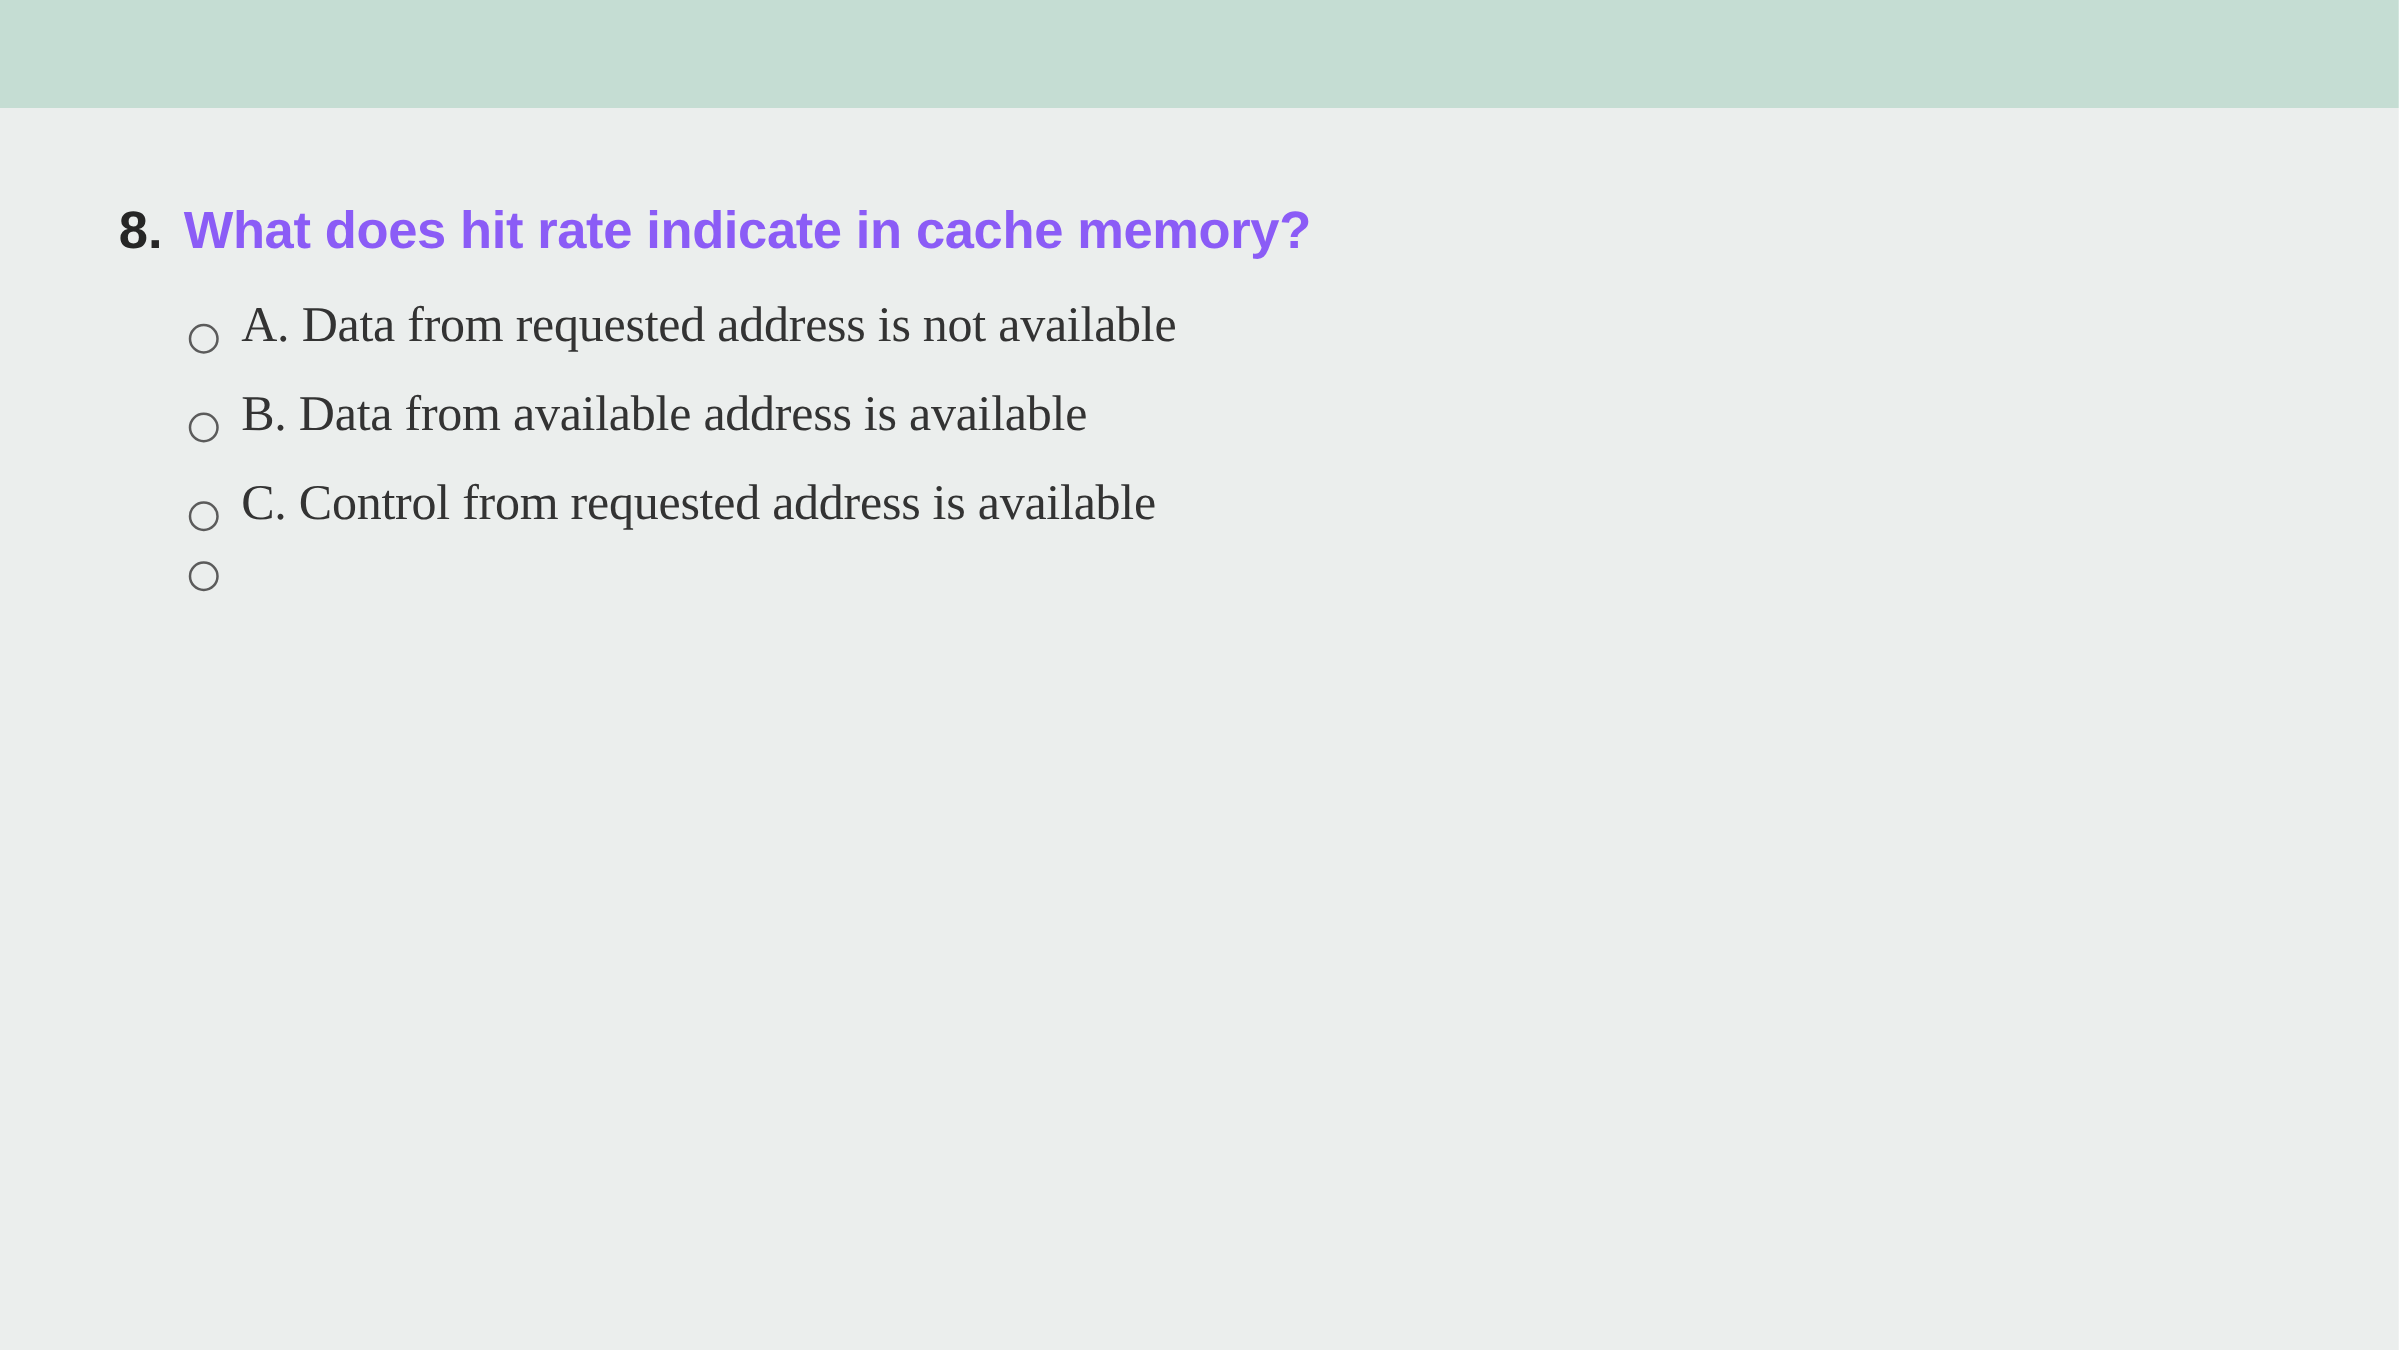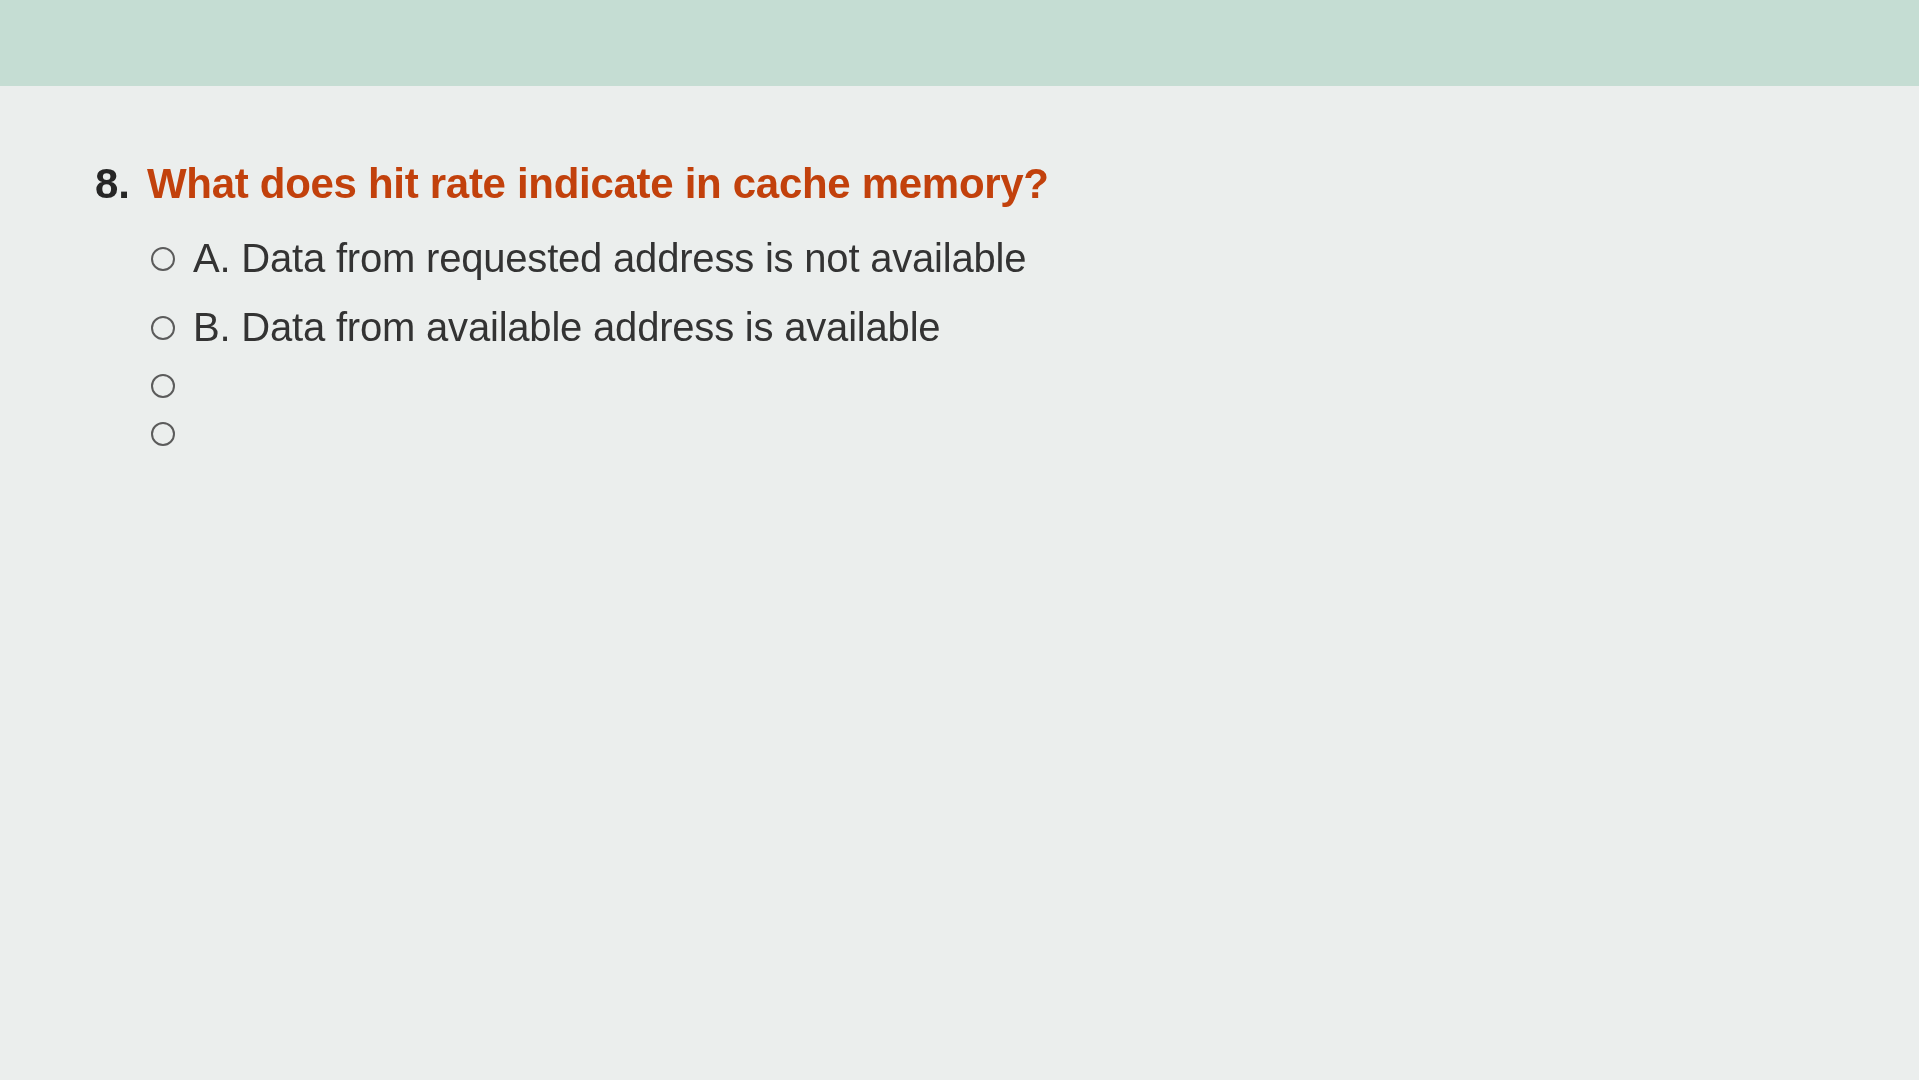--- a/index.html
+++ b/index.html
@@ -26,31 +26,32 @@
     }
     .question-number {
       font-size: 42px;
       font-weight: 700;
       color: #262626;
       min-width: 52px;
     }
     .question-text {
       font-size: 42px;
       font-weight: 700;
-      color: #c2410c;
+      color: #8b5cf6;
       letter-spacing: -0.3px;
     }
     .options {
       padding-left: 56px;
     }
     .option-row {
       display: flex;
-      align-items: center;
+      align-items: flex-end;
       margin-bottom: 24px;
       gap: 18px;
+      font-family: Liberation Serif, serif;
     }
     .radio {
       width: 24px;
       height: 24px;
       border: 2.5px solid #5b5b5b;
       border-radius: 50%;
       flex-shrink: 0;
       background: transparent;
     }
     .option-label {
@@ -77,18 +78,22 @@
     </div>
     <div class="option-row">
       <span class="radio"></span>
       <span class="option-label">
         <span>B.</span>
         <span>Data from available address is available</span>
       </span>
     </div>
     <div class="option-row">
       <span class="radio"></span>
+      <span class="option-label">
+        <span>C.</span>
+        <span>Control from requested address is available</span>
+      </span>
     </div>
     <div class="option-row">
       <span class="radio"></span>
     </div>
   </div>
 </div>
 
 </body></html>

